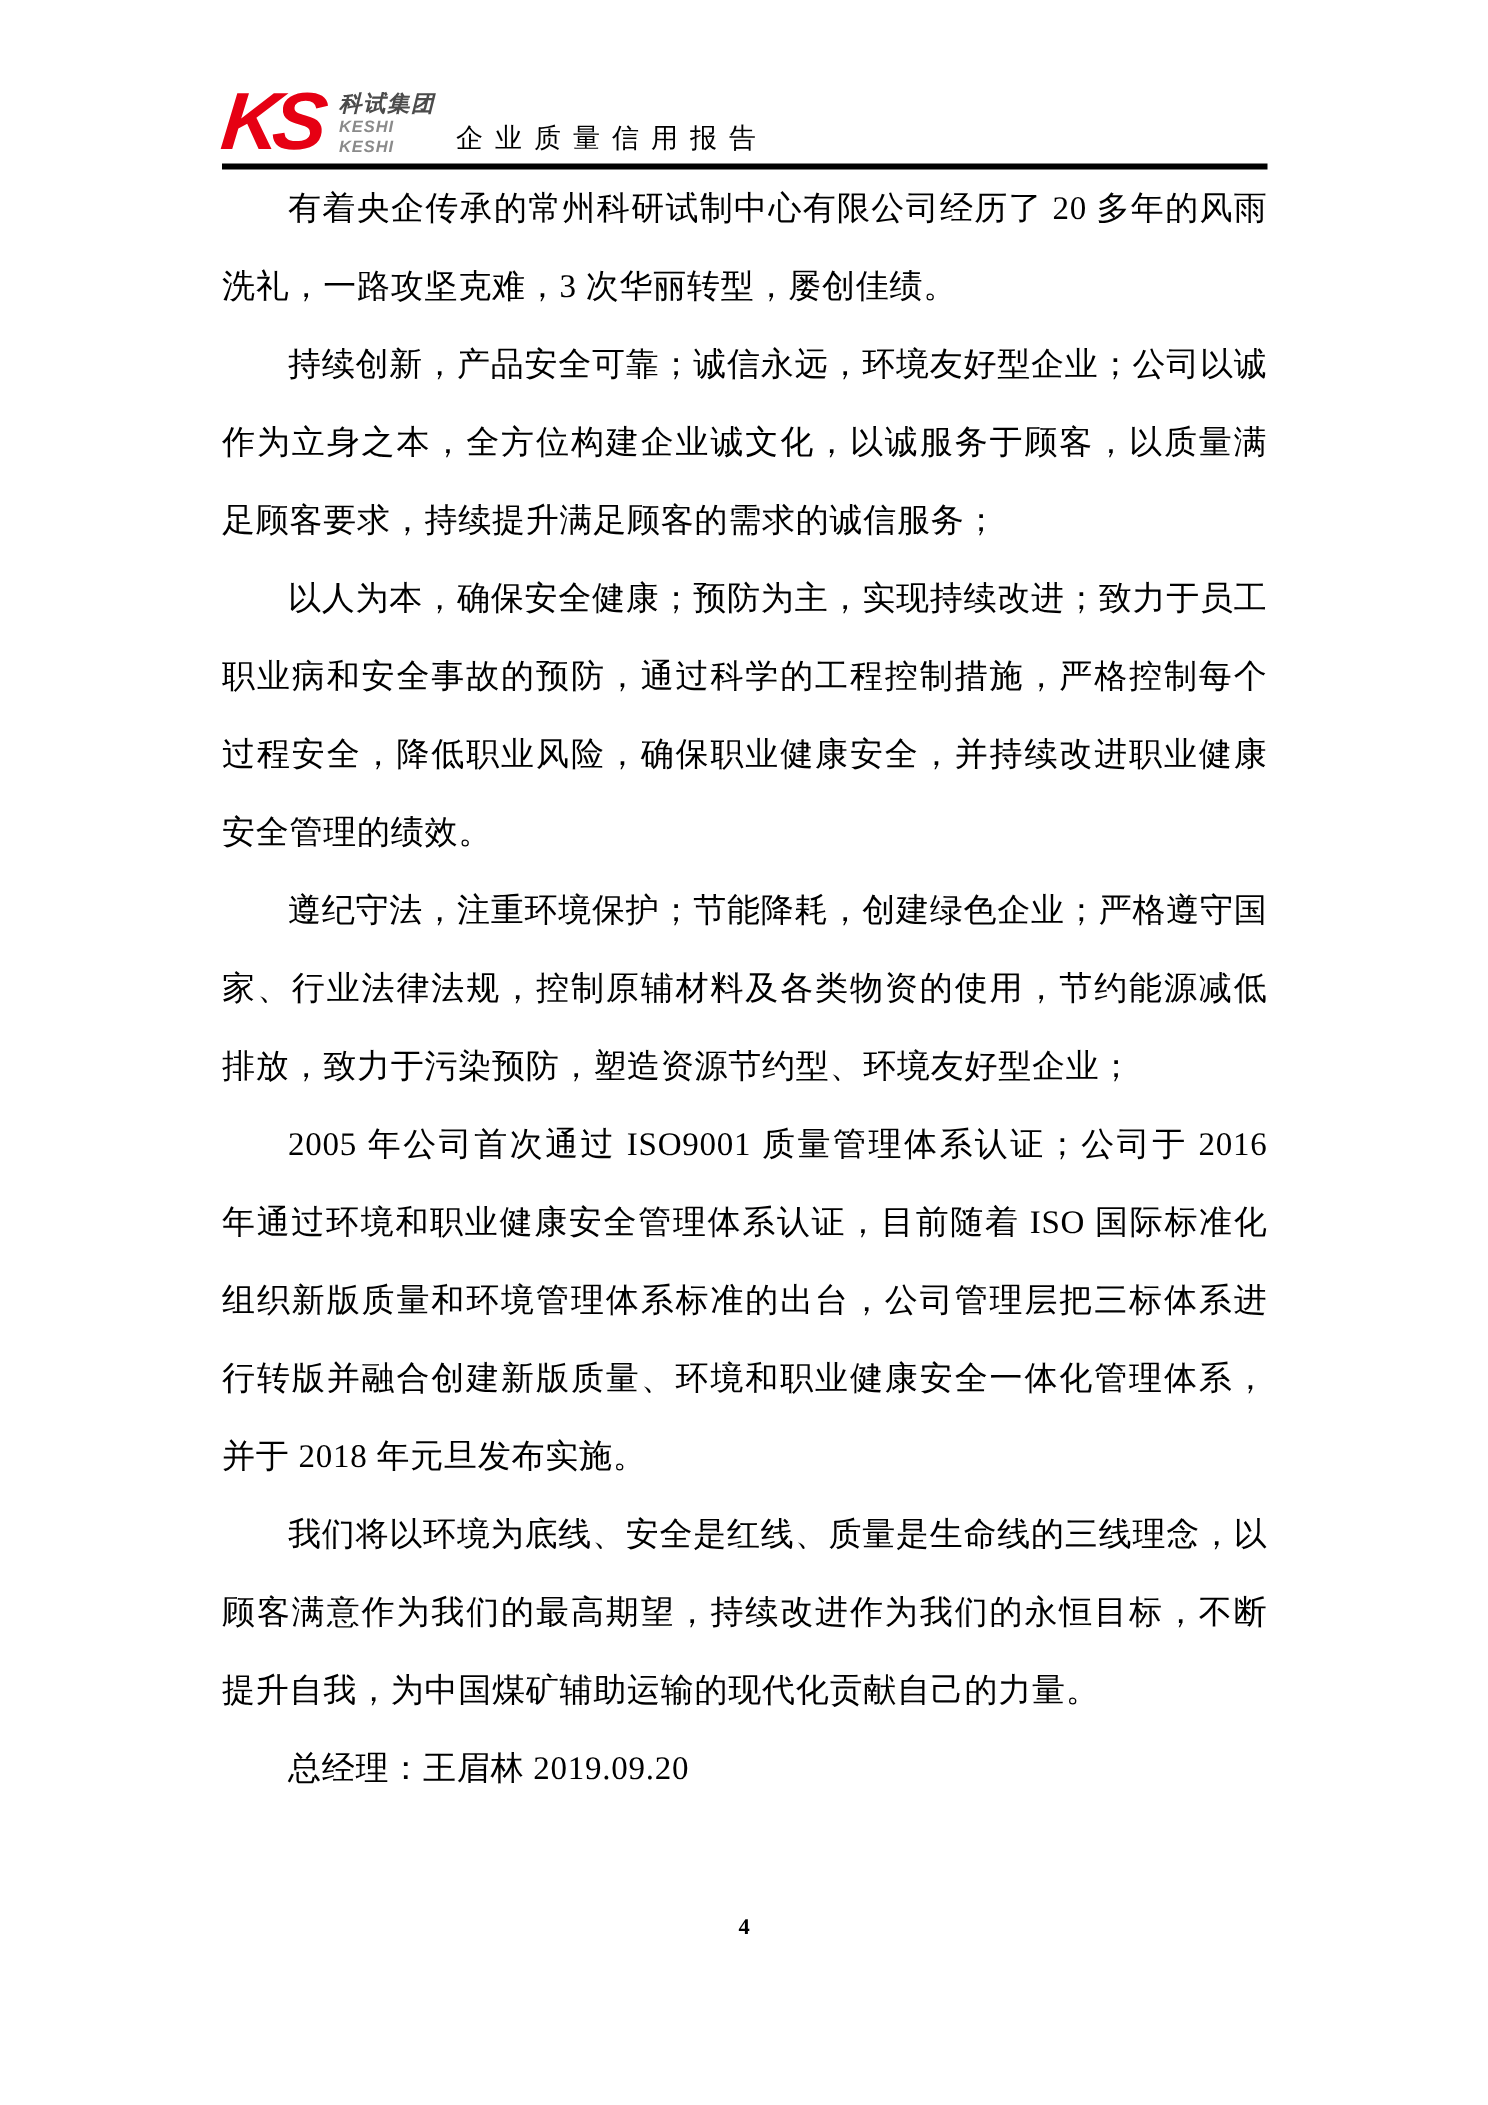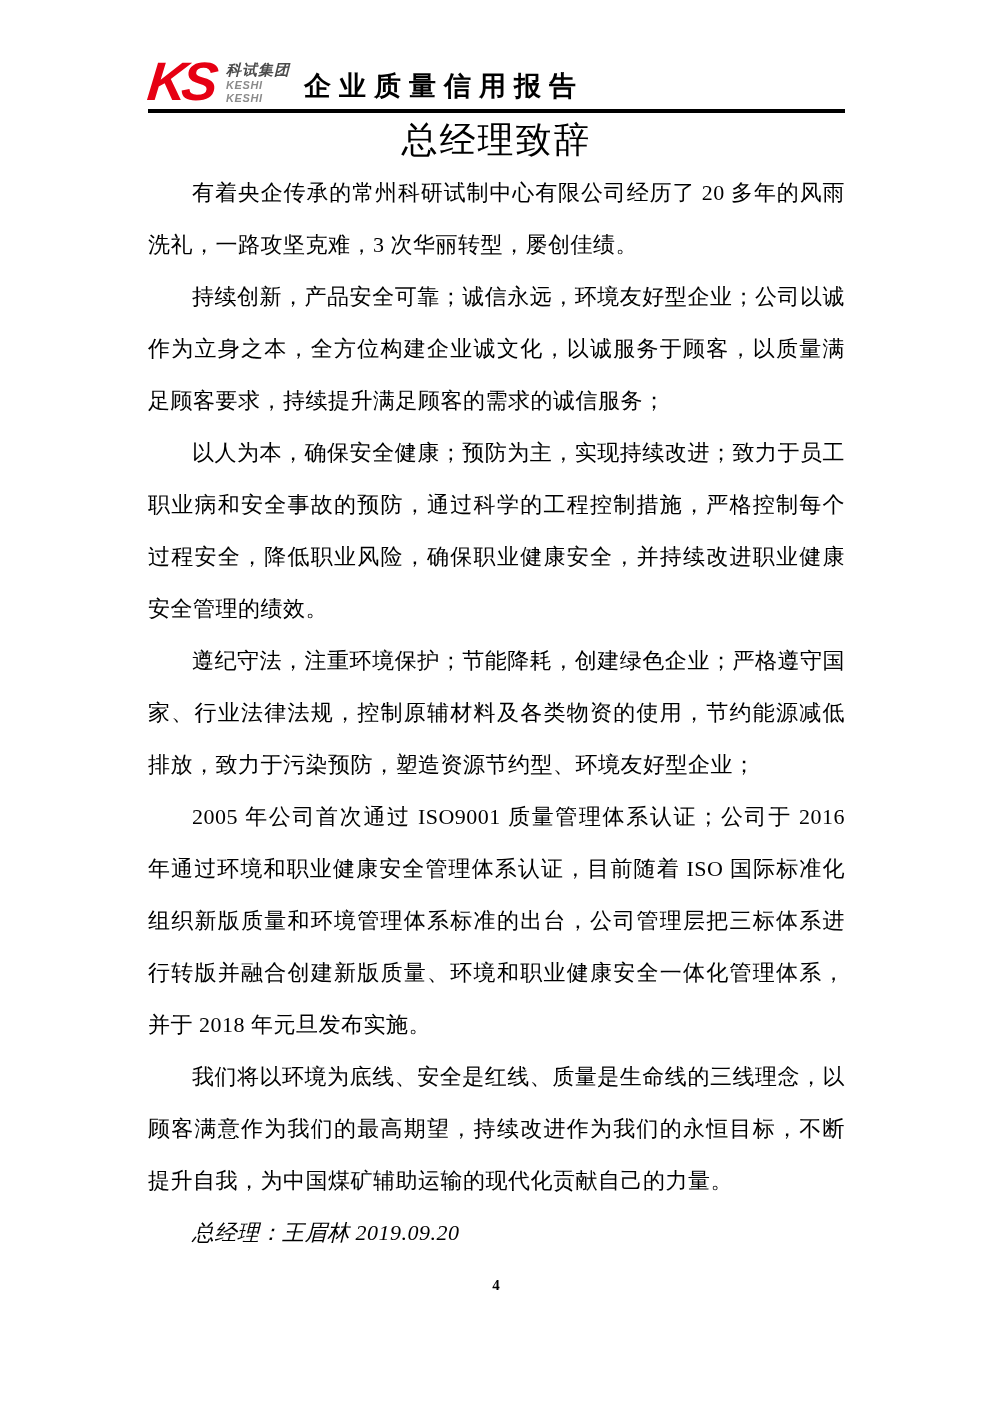--- a/index.html
+++ b/index.html
@@ -63,22 +63,22 @@
     line-height: 1.1;
   }
   .logo-en {
     font-size: 11px;
     font-weight: bold;
     color: #8a8a8a;
     line-height: 1.15;
     letter-spacing: 0.6px;
   }
   .report-title {
-    font-size: 27px;
-    font-weight: 700;
+    font-size: 18px;
+    font-weight: 400;
     letter-spacing: 8px;
     margin-left: 14px;
     padding-bottom: 2px;
     white-space: nowrap;
   }
   .rule {
     height: 4px;
     background: #000000;
     margin-top: 3px;
   }
@@ -100,21 +100,20 @@
     margin: 0;
     letter-spacing: 0.5px;
   }
   .signature {
     font-size: 22px;
     line-height: 52px;
     text-align: right;
     margin: 0;
     padding-right: 8px;
     letter-spacing: 0.5px;
-    font-style: italic;
   }
 
   
   .page-number {
     position: absolute;
     left: 0;
     right: 0;
     top: 1277px;
     text-align: center;
     font-size: 15px;
@@ -135,21 +134,20 @@
           <span class="logo-cn">科试集团</span>
           <div class="logo-en">KESHI</div>
           <div class="logo-en">KESHI</div>
         </div>
       </div>
       <div class="report-title">企业质量信用报告</div>
     </div>
 
     <div class="rule"></div>
 
-    <h1 class="doc-title">总经理致辞</h1>
 
     <div class="body-text">
       <p>有着央企传承的常州科研试制中心有限公司经历了 20 多年的风雨洗礼，一路攻坚克难，3 次华丽转型，屡创佳绩。</p>
       <p>持续创新，产品安全可靠；诚信永远，环境友好型企业；公司以诚作为立身之本，全方位构建企业诚文化，以诚服务于顾客，以质量满足顾客要求，持续提升满足顾客的需求的诚信服务；</p>
       <p>以人为本，确保安全健康；预防为主，实现持续改进；致力于员工职业病和安全事故的预防，通过科学的工程控制措施，严格控制每个过程安全，降低职业风险，确保职业健康安全，并持续改进职业健康安全管理的绩效。</p>
       <p>遵纪守法，注重环境保护；节能降耗，创建绿色企业；严格遵守国家、行业法律法规，控制原辅材料及各类物资的使用，节约能源减低排放，致力于污染预防，塑造资源节约型、环境友好型企业；</p>
       <p>2005 年公司首次通过 ISO9001 质量管理体系认证；公司于 2016 年通过环境和职业健康安全管理体系认证，目前随着 ISO 国际标准化组织新版质量和环境管理体系标准的出台，公司管理层把三标体系进行转版并融合创建新版质量、环境和职业健康安全一体化管理体系，并于 2018 年元旦发布实施。</p>
       <p>我们将以环境为底线、安全是红线、质量是生命线的三线理念，以顾客满意作为我们的最高期望，持续改进作为我们的永恒目标，不断提升自我，为中国煤矿辅助运输的现代化贡献自己的力量。</p>
       <p class="signature">总经理：王眉林 2019.09.20</p>
     </div>

